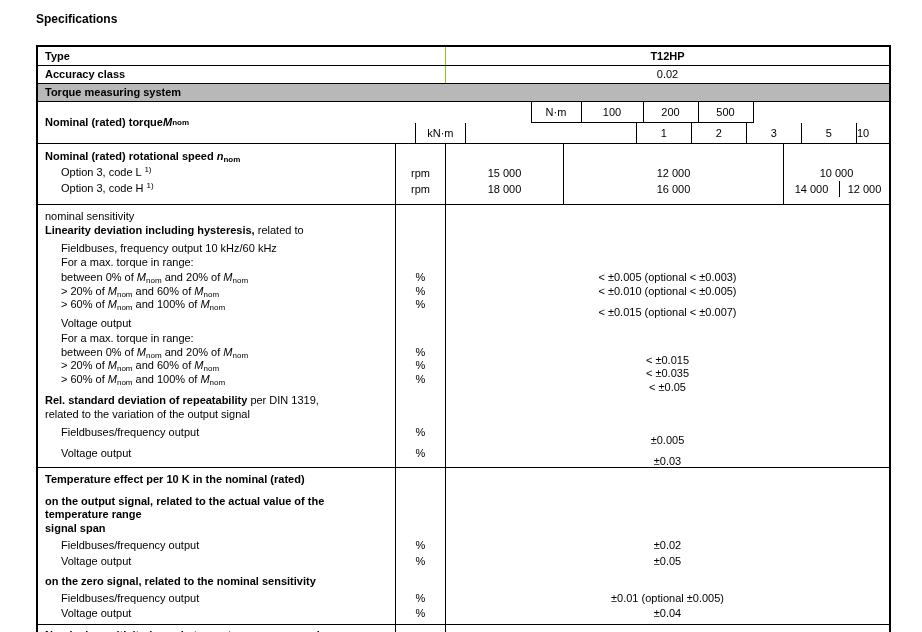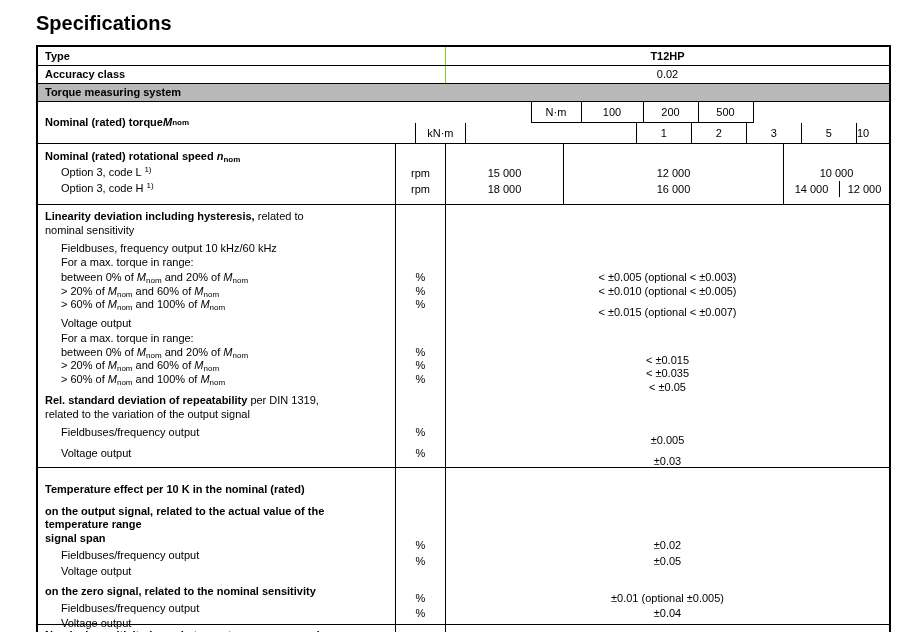--- a/index.html
+++ b/index.html
@@ -1,19 +1,19 @@
 <!DOCTYPE html>
 <html style="--section-bg: #b8b8b8;"><head>
 <meta charset="utf-8">
 <style>
   *{box-sizing:border-box;}
   html,body{margin:0;padding:0;width:922px;height:632px;overflow:hidden;background:#fff;
     color:#000;font-family:"Liberation Sans",sans-serif;}
   #page{position:relative;width:922px;height:632px;}
-  #doc-title{position:absolute;left:36px;top:12px;font-size:20px;font-weight:bold;}
+  #doc-title{position:absolute;left:36px;top:12px;font-size:12px;font-weight:bold;}
   #spec-table{position:absolute;left:36px;top:45px;width:855px;height:592px;
     border:2px solid #000;border-bottom:none;font-size:11px;line-height:13px;}
   .group{width:100%;display:flex;}
   .group + .group{border-top:1px solid #000;}
   
   .srow{height:18px;align-items:stretch;}
   .srow .slabel{width:407px;padding-left:7px;font-weight:bold;display:flex;align-items:center;}
   .srow .svalue{flex:1;border-left:1px solid #84cc16;display:flex;align-items:center;justify-content:center;}
   .vbold{font-weight:bold;}
   
@@ -140,22 +140,22 @@
             <div class="s-split">
               <div class="s-line cell1">14 000</div>
               <div class="s-line cell2">12 000</div>
             </div>
           </div>
         </div>
     </div>
 
     <div class="group" id="linearity-group">
         <div class="g-lab">
+          <div class="ln" style="margin-top: 0px;">nominal sensitivity</div>
           <div class="ln" style="margin-top: 0px;"><b>Linearity deviation including hysteresis,</b> related to</div>
-          <div class="ln" style="margin-top: 0px;">nominal sensitivity</div>
           <div class="ln ind" style="margin-top: 5px;">Fieldbuses, frequency output 10 kHz/60 kHz</div>
           <div class="ln ind" style="margin-top: 0px;">For a max. torque in range:</div>
           <div class="ln ind" style="margin-top: 2px;">between 0% of <i>M</i><sub>nom</sub> and 20% of <i>M</i><sub>nom</sub></div>
           <div class="ln ind" style="margin-top: 0px;">&gt; 20% of <i>M</i><sub>nom</sub> and 60% of <i>M</i><sub>nom</sub></div>
           <div class="ln ind" style="margin-top: 0px;">&gt; 60% of <i>M</i><sub>nom</sub> and 100% of <i>M</i><sub>nom</sub></div>
           <div class="ln ind" style="margin-top: 5px;">Voltage output</div>
           <div class="ln ind" style="margin-top: 2px;">For a max. torque in range:</div>
           <div class="ln ind" style="margin-top: 0px;">between 0% of <i>M</i><sub>nom</sub> and 20% of <i>M</i><sub>nom</sub></div>
           <div class="ln ind" style="margin-top: 0px;">&gt; 20% of <i>M</i><sub>nom</sub> and 60% of <i>M</i><sub>nom</sub></div>
           <div class="ln ind" style="margin-top: 0px;">&gt; 60% of <i>M</i><sub>nom</sub> and 100% of <i>M</i><sub>nom</sub></div>
@@ -197,21 +197,21 @@
           <div class="ln" style="margin-top: 0px;">&lt; ±0.05</div>
           <div class="ln" style="margin-top: 8px;"></div>
           <div class="ln" style="margin-top: 0px;"></div>
           <div class="ln" style="margin-top: 5px;">±0.005</div>
           <div class="ln" style="margin-top: 7px;">±0.03</div>
         </div>
       </div>
 
     <div class="group" id="temperature-group">
         <div class="g-lab">
-          <div class="ln" style="margin-top: 10px;"><b>Temperature effect per 10 K in the nominal (rated)</b></div>
+          <div class="ln" style="margin-top: 0px;"><b>Temperature effect per 10 K in the nominal (rated)</b></div>
           <div class="ln" style="margin-top: 8px;"><b>on the output signal, related to the actual value of the</b></div>
           <div class="ln" style="margin-top: 0px;"><b>temperature range</b></div>
           <div class="ln" style="margin-top: 0px;"><b>signal span</b></div>
           <div class="ln ind" style="margin-top: 4px;">Fieldbuses/frequency output</div>
           <div class="ln ind" style="margin-top: 2px;">Voltage output</div>
           <div class="ln" style="margin-top: 7px;"><b>on the zero signal, related to the nominal sensitivity</b></div>
           <div class="ln ind" style="margin-top: 3px;">Fieldbuses/frequency output</div>
           <div class="ln ind" style="margin-top: 2px;">Voltage output</div>
         </div>
         <div class="g-unit">

